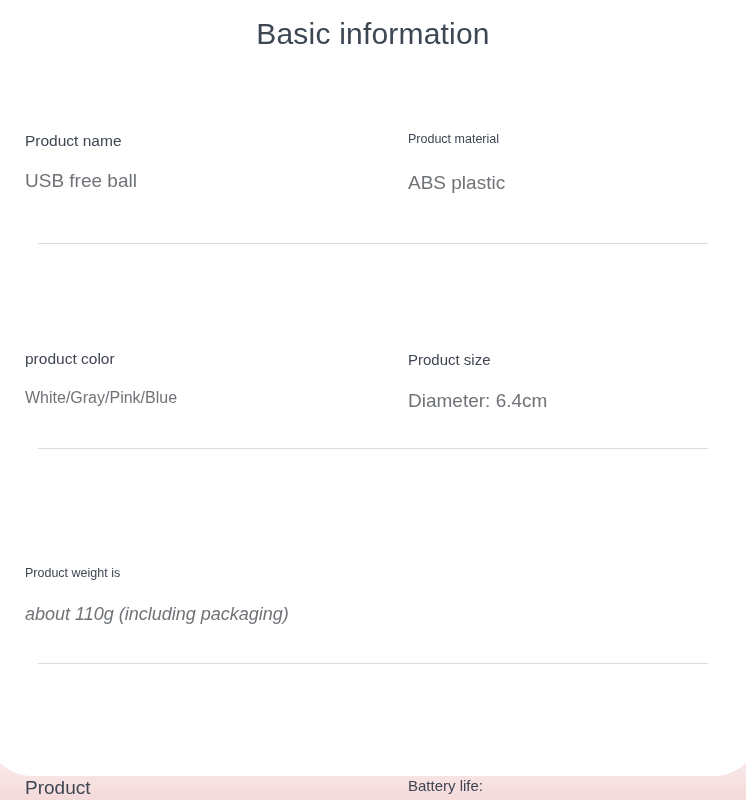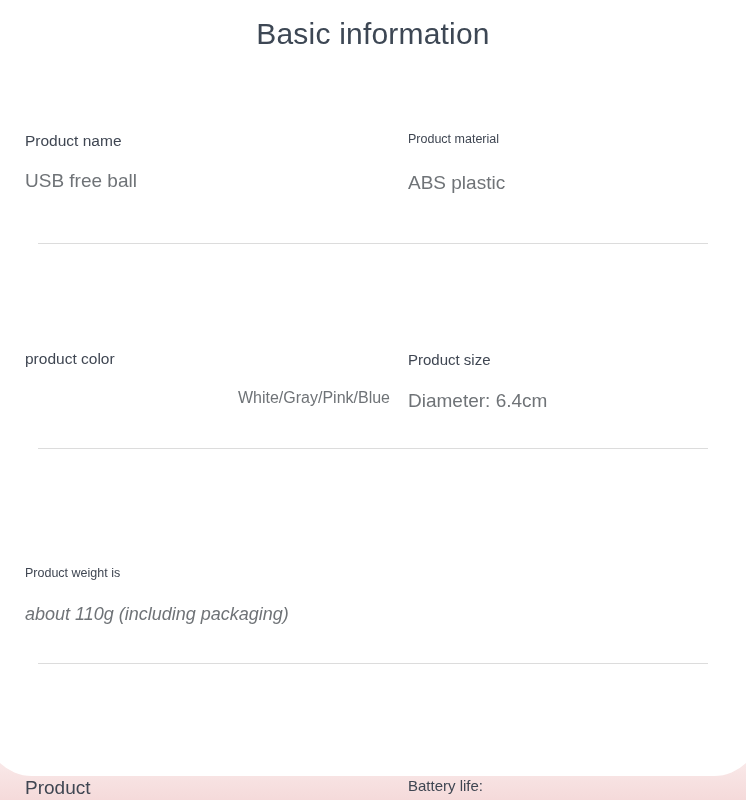--- a/index.html
+++ b/index.html
@@ -89,21 +89,21 @@
     color: #6f7377;
     white-space: nowrap;
   }
 
   
   .s-lg { font-size: 15px; line-height: 24px; }
   .s-md { font-size: 15.5px; line-height: 22px; }
   .s-sm { font-size: 12.5px; line-height: 18px; }
 
   .val-lg { font-size: 19px; line-height: 26px; }
-  .val-md { font-size: 16px; line-height: 24px; text-align: right; }
+  .val-md { font-size: 16px; line-height: 24px; }
   .val-sm { font-size: 18px; line-height: 20px; font-style: italic; }
   .val-xs { font-size: 10px; line-height: 16px; }
 
   .gap-a { height: 16px; }
   .gap-b { height: 22px; }
 
   .divider {
     position: absolute;
     left: 38px;
     width: 670px;

